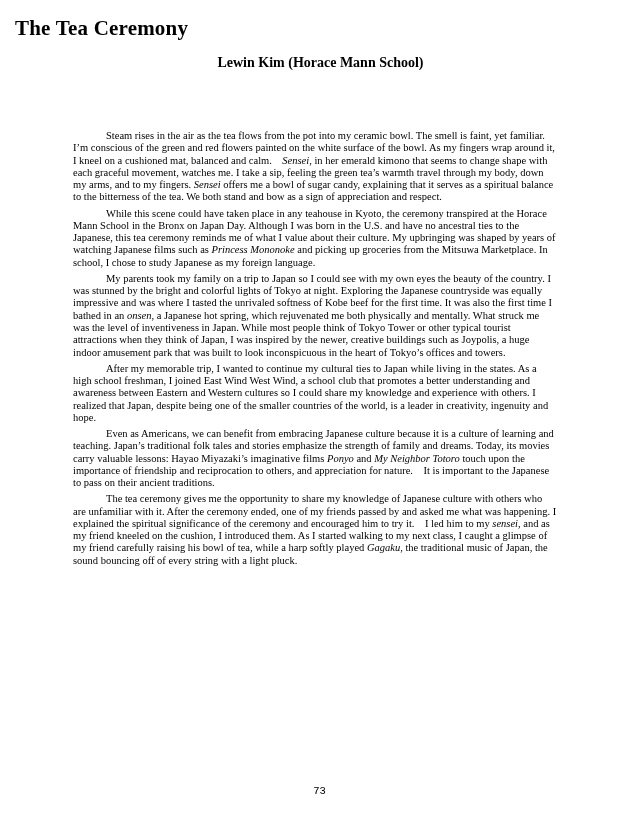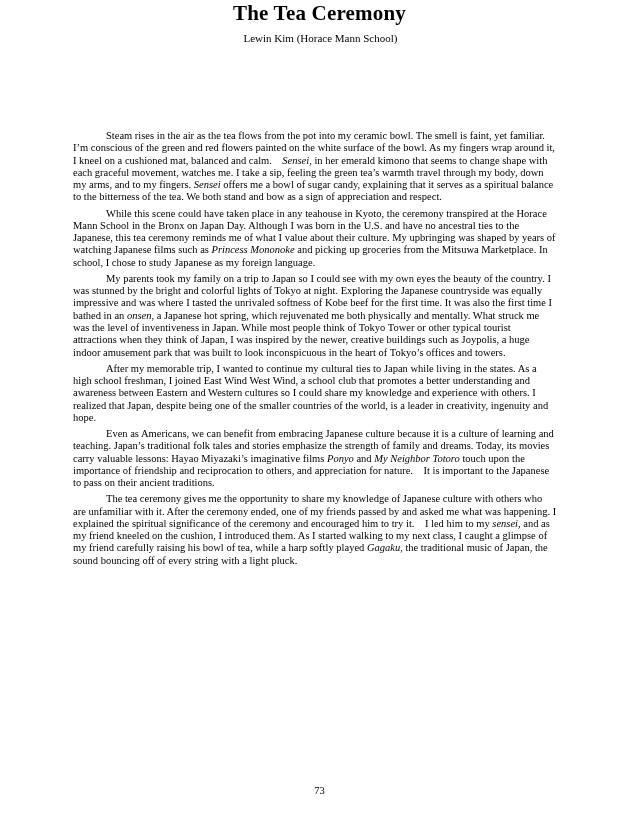--- a/index.html
+++ b/index.html
@@ -10,33 +10,32 @@
   .page {
     position: relative;
     width: 639px;
     height: 828px;
     background: #ffffff;
     color: #000000;
     font-family: "Liberation Serif", "DejaVu Serif", serif;
     overflow: hidden;
   }
   .doc-title {
-    margin: 0;
-    text-align: center;
+    margin: 15px;
     font-size: 21px;
     line-height: 26px;
     font-weight: bold;
     letter-spacing: 0.2px;
   }
   .doc-byline {
     margin: 6px 0 0 2px;
     text-align: center;
-    font-size: 11px;
+    font-size: 14px;
     line-height: 13px;
-    font-weight: normal;
+    font-weight: bold;
   }
   .essay-body {
     position: absolute;
     left: 63px;
     top: 130px;
     width: 484px;
     font-size: 10.5px;
     line-height: 12.3px;
     text-align: left;
     margin-left: 10px;
@@ -47,20 +46,21 @@
     white-space: pre-wrap;
   }
   .page-number {
     position: absolute;
     top: 785px;
     left: 0;
     width: 100%;
     text-align: center;
     font-size: 10.5px;
     line-height: 12px;
+    font-family: Liberation Mono, monospace;
   }
 </style>
 </head>
 <body>
 
 <div class="page">
   <h1 class="doc-title">The Tea Ceremony</h1>
   <h2 class="doc-byline">Lewin Kim (Horace Mann School)</h2>
 
   <div class="essay-body">

